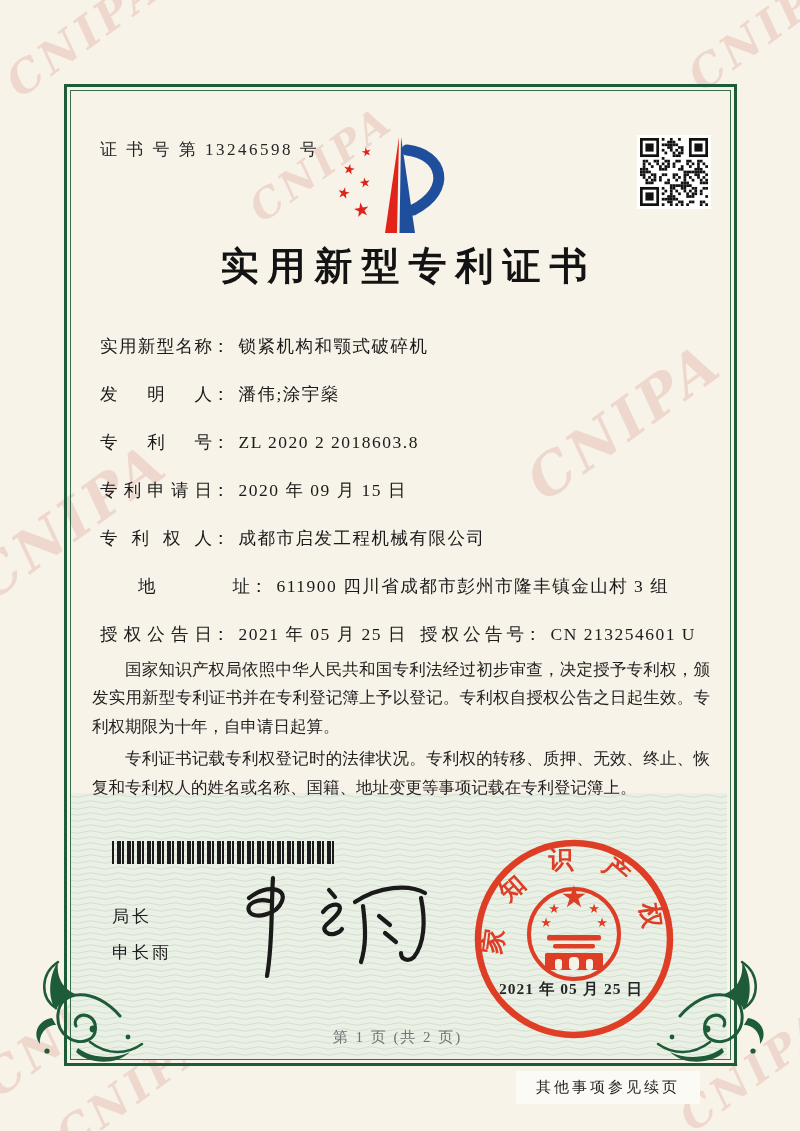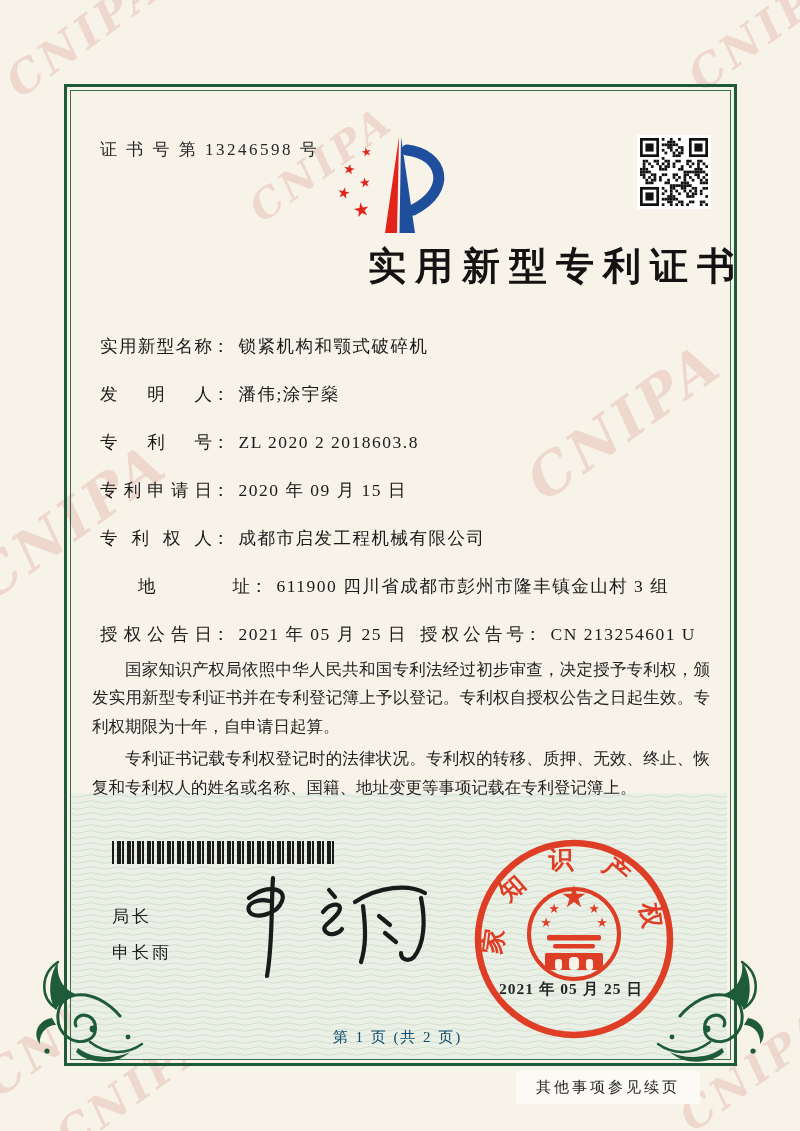--- a/index.html
+++ b/index.html
@@ -26,41 +26,41 @@
     position:absolute;left:70px;top:793px;width:657px;height:266px;
     background:#eaf0e5;overflow:hidden;
   }
   #cert-no{
     position:absolute;left:100px;top:138px;font-size:17px;letter-spacing:2.5px;color:#262626;
   }
   #logo{position:absolute;left:333px;top:134px;width:130px;height:104px;}
   .logo-star{position:absolute;color:#e2231a;line-height:1;font-family:"DejaVu Sans",sans-serif;}
   #qr{position:absolute;left:637px;top:135px;width:74px;height:74px;background:#fff;padding:3px;box-sizing:border-box;}
   #title{
-    position:absolute;left:64px;top:241px;width:680px;text-align:right;
+    position:absolute;left:64px;top:241px;width:680px;text-align:center;
     font-size:38px;font-weight:bold;letter-spacing:9px;padding-left:9px;box-sizing:border-box;color:#131313;
   }
   .frow{position:absolute;left:100px;font-size:17.5px;white-space:nowrap;color:#1a1a1a;}
   .flabel{display:inline-block;width:112px;text-align:justify;text-align-last:justify;}
   .fvalue{margin-left:9px;letter-spacing:1.5px;}
   #grant-no-group{position:absolute;left:420px;top:622px;font-size:17.5px;white-space:nowrap;}
   #body-text{
     position:absolute;left:88px;top:652px;width:626px;
     font-size:16.5px;line-height:1.72;text-align:justify;color:#222;
   }
   #body-text p{margin:4px;text-indent:2em;}
   #barcode{position:absolute;left:112px;top:841px;width:222px;height:23px;}
   #director-title{position:absolute;left:112px;top:905px;font-size:17px;letter-spacing:3px;
     font-family:Liberation Sans, sans-serif;color:#202020;}
   #director-name{position:absolute;left:112px;top:941px;font-size:17px;letter-spacing:3px;
     font-family:"Liberation Sans","DejaVu Sans",sans-serif;color:#202020;}
   #signature{position:absolute;left:225px;top:870px;width:210px;height:112px;}
   #seal{position:absolute;left:468px;top:833px;width:212px;height:212px;}
   #page-info{position:absolute;left:64px;top:1028px;width:667px;text-align:center;
-    font-size:15px;letter-spacing:2px;color:#0c4a6e;}
+    font-size:15px;letter-spacing:2px;color:#737373;}
   #note{position:absolute;left:0;top:1071px;width:700px;text-align:right;}
   #note span{display:inline-block;background:#fcfaf4;padding:7px 20px;font-size:15px;letter-spacing:3px;color:#262626;}
   .flourish{position:absolute;width:132px;height:116px;}
   #flourish-left{left:20px;top:956px;}
   #flourish-right{left:648px;top:956px;transform:scaleX(-1);}
   svg{display:block;}
 </style>
 </head>
 <body>
 

